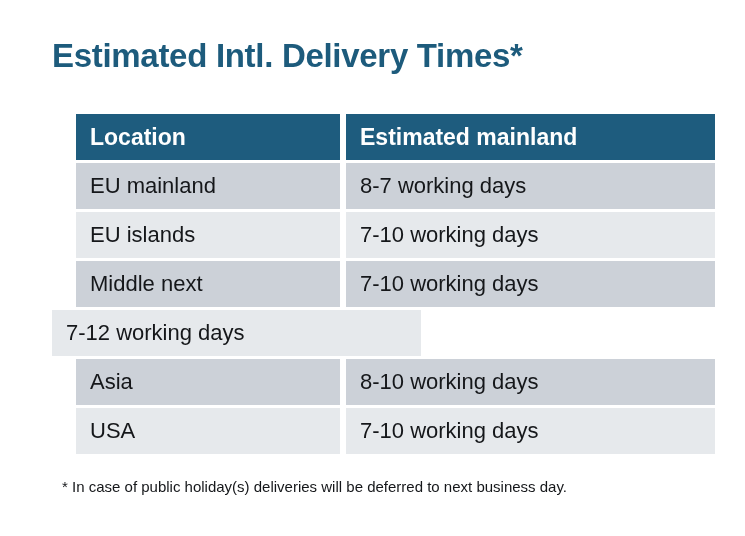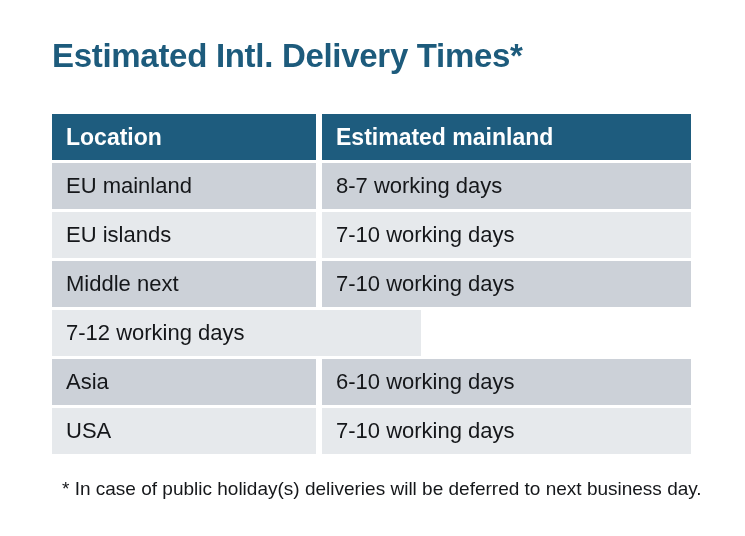--- a/index.html
+++ b/index.html
@@ -59,20 +59,21 @@
     font-size: 22px;
     color: #15171a;
     white-space: nowrap;
     overflow: hidden;
   }
 
   .cell-location {
     width: 264px;
     margin-right: 6px;
     flex: 0 0 264px;
+    margin-left: 24px;
   }
 
   .cell-delivery {
     width: 369px;
     flex: 0 0 369px;
   }
 
   .header-row .cell {
     background: #1e5c7e;
     color: #ffffff;
@@ -85,21 +86,21 @@
   }
 
   .row-shade-light .cell {
     background: #e6e9ec;
   }
 
   .table-footnote {
     position: absolute;
     left: 62px;
     top: 478px;
-    font-size: 19px;
+    font-size: 15px;
     color: #15171a;
     white-space: nowrap;
   }
 </style>
 </head>
 <body>
 
 <div class="page">
 
   <div class="page-title">Estimated Intl. Delivery Times*</div>
@@ -125,21 +126,21 @@
       <div class="cell cell-location">Middle next</div>
       <div class="cell cell-delivery">7-10 working days</div>
     </div>
 
     <div class="table-row row-shade-light">
       <div class="cell cell-delivery">7-12 working days</div>
     </div>
 
     <div class="table-row row-shade-dark">
       <div class="cell cell-location">Asia</div>
-      <div class="cell cell-delivery">6-10 working days</div>
+      <div class="cell cell-delivery">8-10 working days</div>
     </div>
 
     <div class="table-row row-shade-light">
       <div class="cell cell-location">USA</div>
       <div class="cell cell-delivery">7-10 working days</div>
     </div>
 
   </div>
 
   <div class="table-footnote">* In case of public holiday(s) deliveries will be deferred to next business day.</div>

